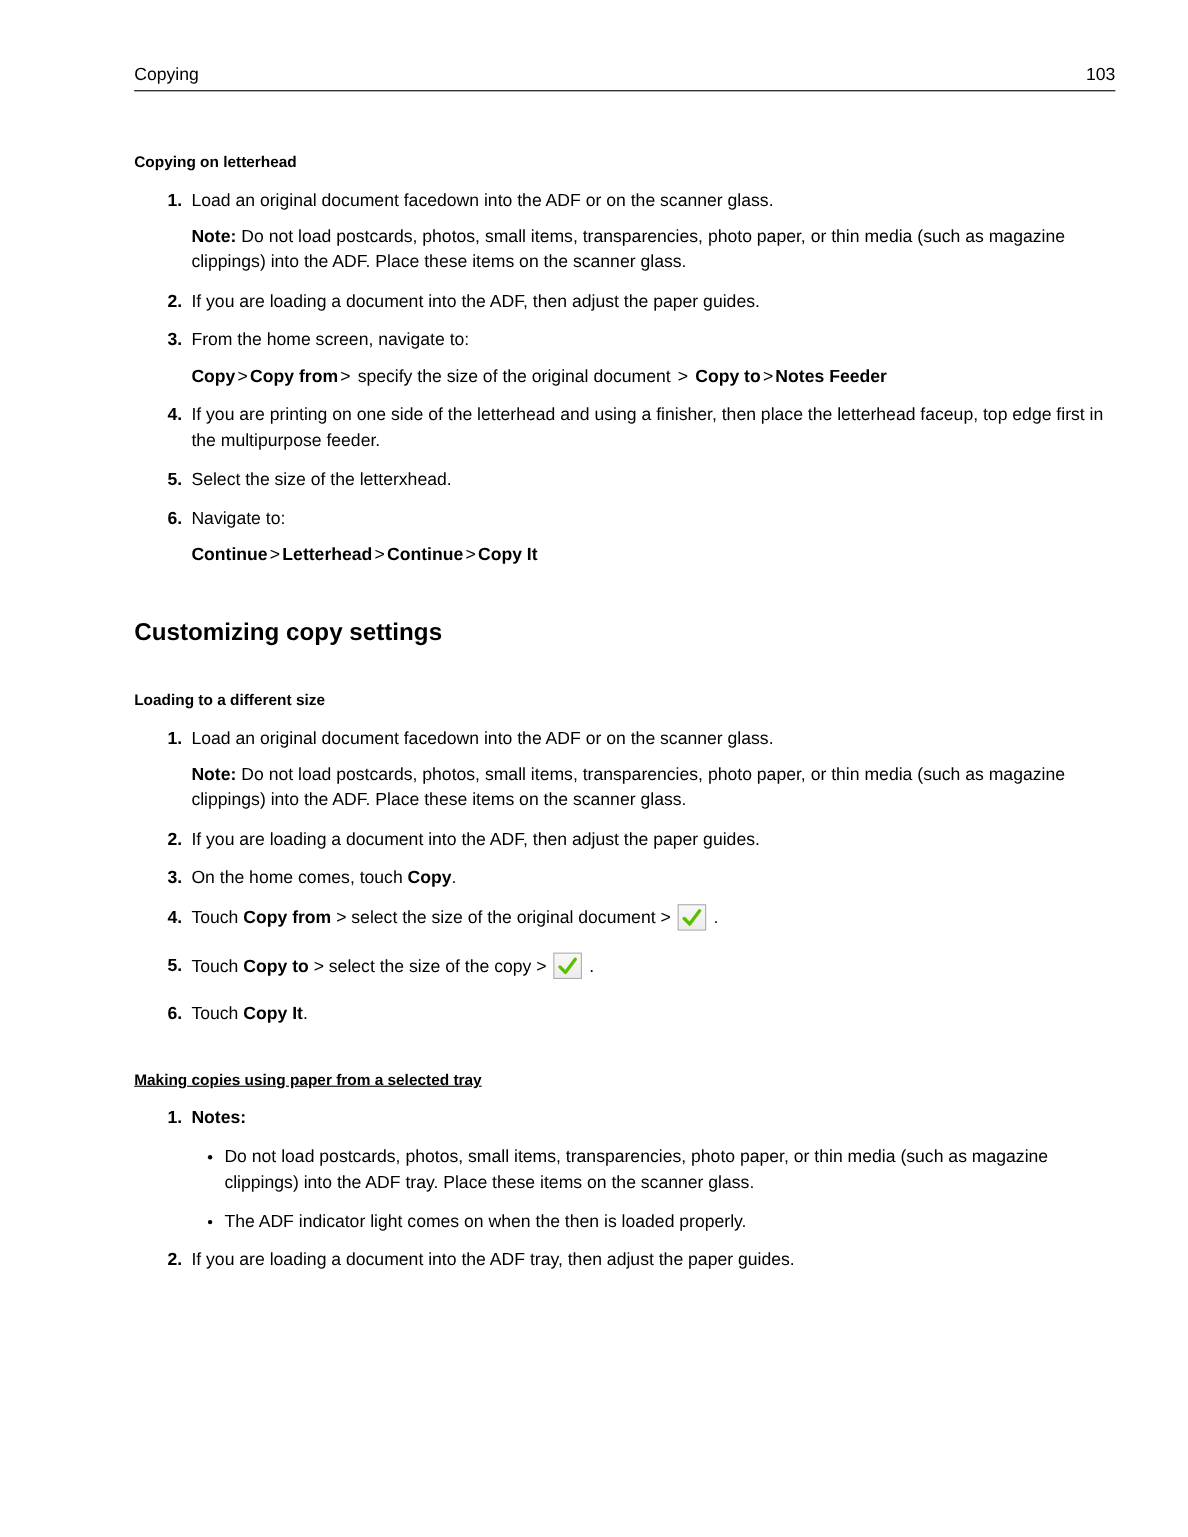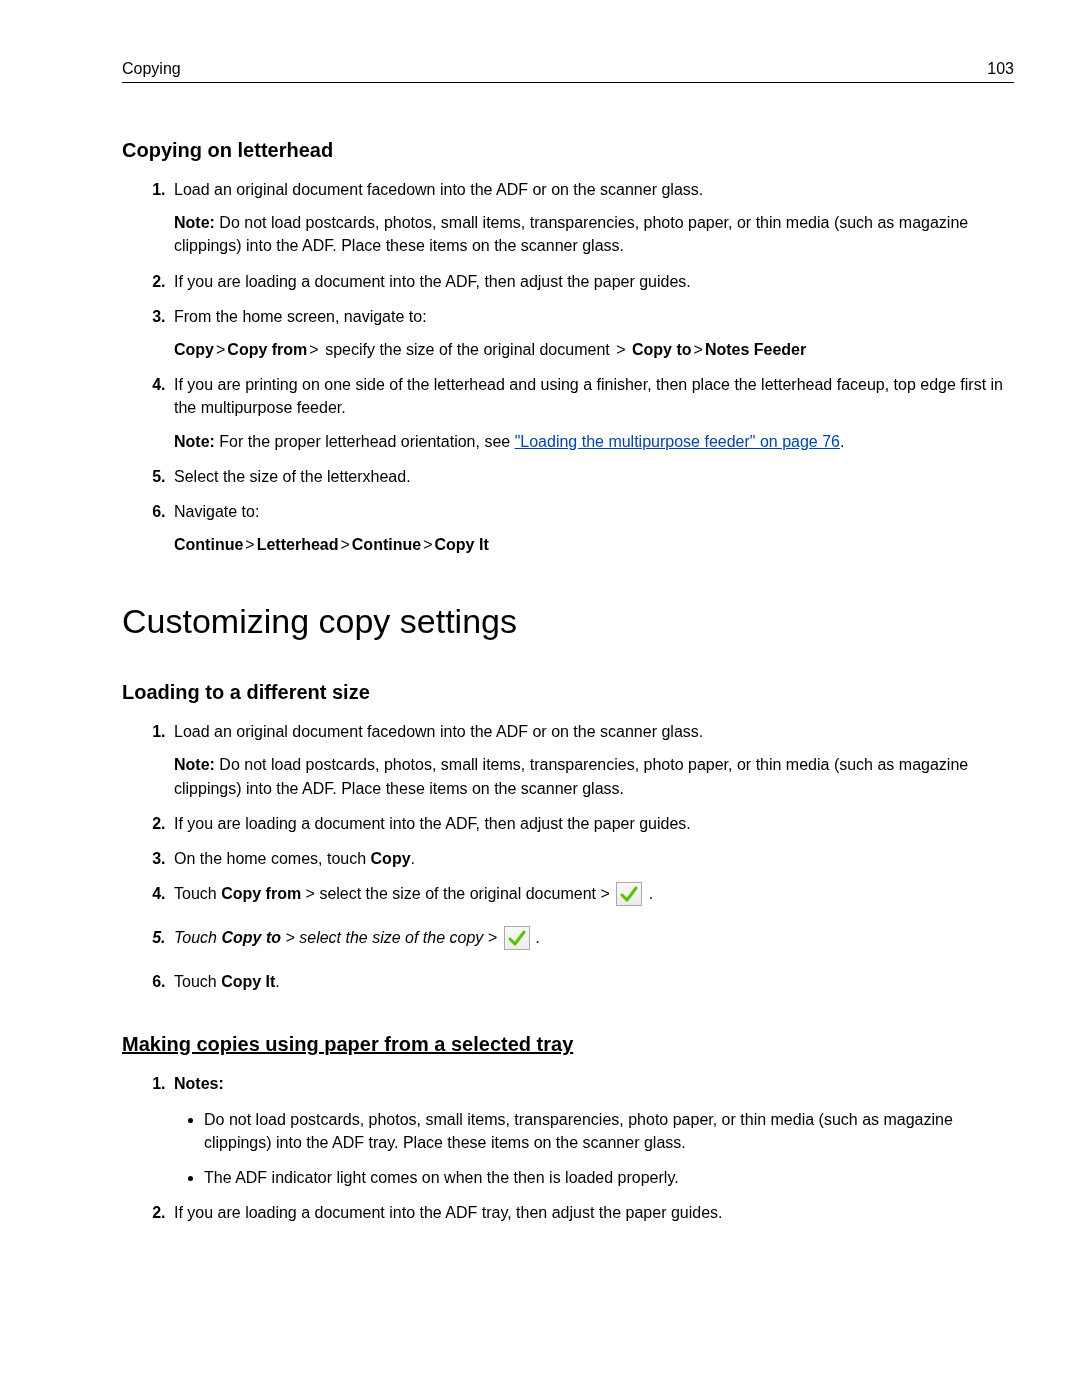--- a/index.html
+++ b/index.html
@@ -20,27 +20,27 @@
     }
     .header-line {
       display: flex;
       justify-content: space-between;
       font-size: 16px;
       border-bottom: 1px solid #000;
       padding-bottom: 4px;
       margin-bottom: 56px;
     }
     .h2 {
-      font-size: 20px;
+      font-size: 14px;
       font-weight: bold;
       margin: 0 0 16px 0;
     }
     .h1-large {
-      font-size: 34px;
-      font-weight: normal;
+      font-size: 22px;
+      font-weight: bold;
       margin: 46px 0 40px 0;
     }
     .ol {
       list-style: decimal;
       padding-left: 48px;
       margin: 0;
     }
     .ol > li {
       padding-left: 4px;
       margin-bottom: 12px;
@@ -105,23 +105,20 @@
     </li>
     <li><span>If you are loading a document into the ADF, then adjust the paper guides.</span></li>
     <li>
       <span>From the home screen, navigate to:</span>
       <div class="sub-block">
         <span class="bold">Copy</span><span class="gt">&gt;</span><span class="bold">Copy from</span><span class="gt">&gt;</span><span> specify the size of the original document </span><span class="gt">&gt;</span> <span class="bold">Copy to</span><span class="gt">&gt;</span><span class="bold">Notes Feeder</span>
       </div>
     </li>
     <li>
       <span>If you are printing on one side of the letterhead and using a finisher, then place the letterhead faceup, top edge first in the multipurpose feeder.</span>
-      <div class="sub-block">
-        <span class="bold">Note:</span><span> For the proper letterhead orientation, see </span><a href="#" class="link">"Loading the multipurpose feeder" on page 76</a><span>.</span>
-      </div>
     </li>
     <li><span>Select the size of the letterxhead.</span></li>
     <li>
       <span>Navigate to:</span>
       <div class="sub-block">
         <span class="bold">Continue</span><span class="gt">&gt;</span><span class="bold">Letterhead</span><span class="gt">&gt;</span><span class="bold">Continue</span><span class="gt">&gt;</span><span class="bold">Copy It</span>
       </div>
     </li>
   </ol>
 
@@ -137,21 +134,21 @@
     </li>
     <li><span>If you are loading a document into the ADF, then adjust the paper guides.</span></li>
     <li>
       <span>On the home comes, touch </span><span class="bold">Copy</span><span>.</span>
     </li>
     <li style="margin-bottom:18px;">
       <span>Touch </span><span class="bold">Copy from</span><span> &gt; select the size of the original document &gt; </span><span class="check-icon"><svg width="18" height="18">
             <path d="M2 10 L7 15 L16 3" stroke="#5bbf00" stroke-width="3" fill="none" stroke-linecap="round" stroke-linejoin="round"></path>
           </svg></span><span> .</span>
     </li>
-    <li style="margin-bottom:18px;font-style:italic;">
+    <li style="margin-bottom:18px;">
       <span>Touch </span><span class="bold">Copy to</span><span> &gt; select the size of the copy &gt; </span><span class="check-icon"><svg width="18" height="18">
             <path d="M2 10 L7 15 L16 3" stroke="#5bbf00" stroke-width="3" fill="none" stroke-linecap="round" stroke-linejoin="round"></path>
           </svg></span><span> .</span>
     </li>
     <li>
       <span>Touch </span><span class="bold">Copy It</span><span>.</span>
     </li>
   </ol>
 
   <div class="h2 section-gap">Making copies using paper from a selected tray</div>

